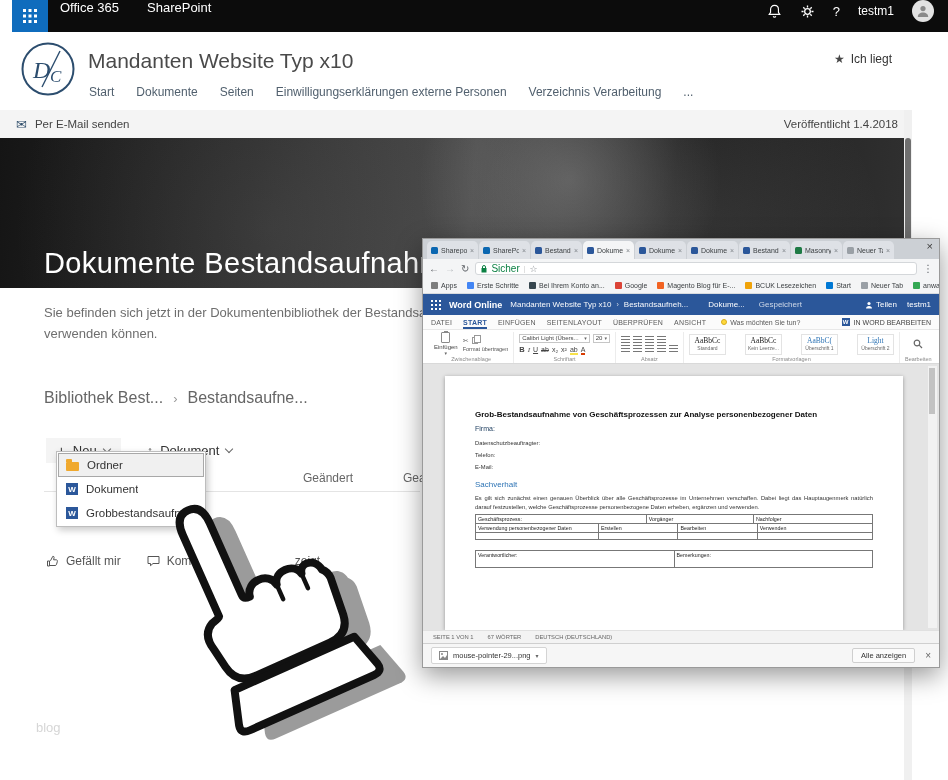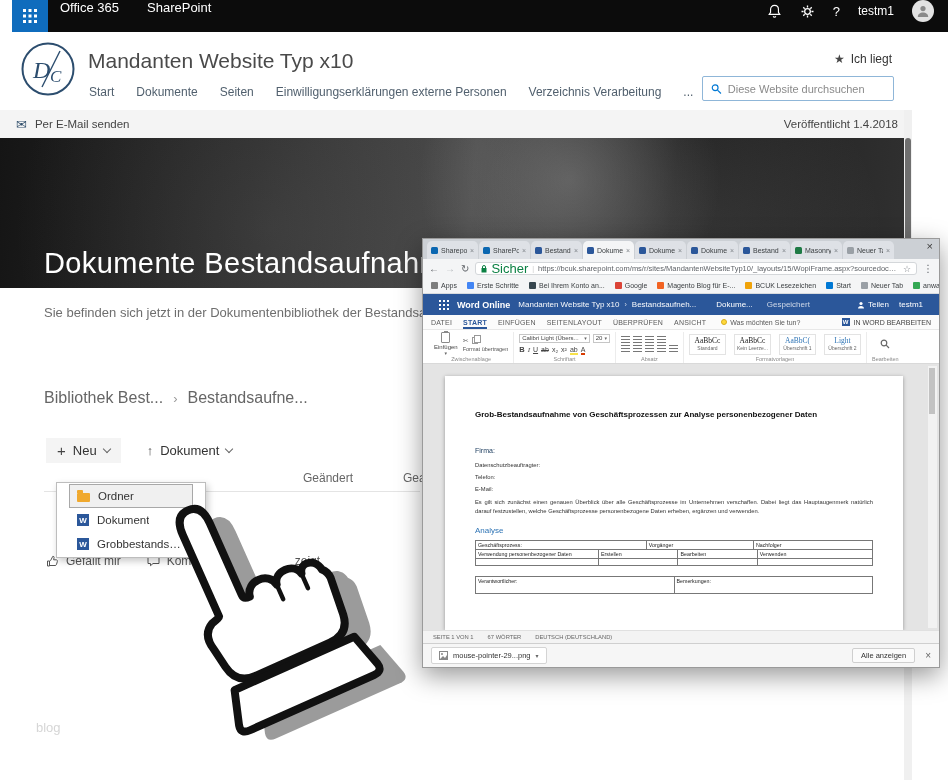--- a/index.html
+++ b/index.html
@@ -57,21 +57,21 @@
   .btn-up{display:flex;align-items:center;gap:7px;padding:5px 6px;font-size:13px;color:#333}
   .plus-ic{font-size:15px;color:#444;line-height:10px}
   .uparrow-ic{font-size:13px;color:#444}
   .chev{width:6px;height:6px;border-right:1.4px solid #666;border-bottom:1.4px solid #666;transform:rotate(45deg);margin-top:-3px}
 
   .lh-mod{position:absolute;left:303px;top:471px;font-size:12px;color:#666}
   .lh-mod2{position:absolute;left:403px;top:471px;font-size:12px;color:#666}
   .lh-line{position:absolute;left:44px;top:491px;width:376px;height:1px;background:#e4e4e4}
 
   
-  .menu{position:absolute;left:56px;top:482px;width:150px;background:#fff;border:1px solid #bdbdbd;box-shadow:2px 3px 7px rgba(0,0,0,.22);z-index:4;padding:1px 12px}
+  .menu{position:absolute;left:56px;top:451px;width:150px;background:#fff;border:1px solid #bdbdbd;box-shadow:2px 3px 7px rgba(0,0,0,.22);z-index:4;padding:1px 1px}
   .mi{display:flex;align-items:center;gap:8px;height:24px;padding:0 8px;font-size:11.5px;color:#333;white-space:nowrap;overflow:hidden}
   .mi.first{background:#f0f0f0;outline:1px solid #a8a8a8;outline-offset:-1px}
   .folder-ic{width:13px;height:9px;background:#f0a92e;border-radius:1px;position:relative;flex:none;margin-top:2px}
   .folder-ic::before{content:"";position:absolute;left:0;top:-3px;width:6px;height:3px;background:#f0a92e;border-radius:1px 1px 0 0}
   .word-ic{width:12px;height:12px;background:#2b579a;color:#fff;font-size:8px;font-weight:bold;display:flex;align-items:center;justify-content:center;flex:none}
   .mi .lbl{overflow:hidden;text-overflow:ellipsis}
 
   
   .social{position:absolute;left:46px;top:554px;display:flex;align-items:center;gap:26px;font-size:12px;color:#555}
   .soc-item{display:flex;align-items:center;gap:7px}
@@ -98,40 +98,40 @@
   .tabstrip div:nth-of-type(8) .fav{background:#1e7a45}
   .tabstrip div:nth-of-type(9) .fav{background:#9aa0a6}
   .tab .tl{font-size:7px;color:#3c4043;white-space:nowrap;overflow:hidden;flex:1}
   .tab .tx{font-size:7px;color:#80868b;flex:none}
   .win-close{position:absolute;right:6px;top:2px;font-size:11px;color:#3c3c3c;line-height:1}
 
   .addrbar{height:19px;background:#f4f5f6;display:flex;align-items:center;padding:0 6px;gap:6px;flex:none}
   .nav-ic{font-size:10px;color:#5f6368;line-height:1}
   .nav-ic.fwd{color:#b6babe}
   .omni{flex:1;height:13px;background:#fff;border:1px solid #d4d7da;border-radius:3px;display:flex;align-items:center;padding:0 5px;gap:4px;min-width:0}
-  .sec{font-size:13px;color:#0b8043;flex:none}
+  .sec{font-size:10px;color:#0b8043;flex:none}
   .osep{color:#ccc;font-size:7px;flex:none}
   .url{font-size:7.5px;color:#5f6368;white-space:nowrap;overflow:hidden;text-overflow:ellipsis;flex:1}
   .ostar{font-size:9px;color:#80868b;flex:none}
   .menu3{font-size:10px;color:#5f6368}
 
   .bmbar{height:16px;background:#f4f5f6;border-bottom:1px solid #d8dbde;display:flex;align-items:center;gap:10px;padding:0 8px;overflow:hidden;flex:none}
   .bm{display:flex;align-items:center;gap:3px;font-size:7px;color:#3c4043;white-space:nowrap;flex:none}
   .bmi{width:7px;height:7px;border-radius:1px;flex:none;background:#9aa0a6}
   .bmbar div:nth-of-type(1) .bmi{background:#7d7d7d}
   .bmbar div:nth-of-type(2) .bmi{background:#4285f4}
   .bmbar div:nth-of-type(3) .bmi{background:#37474f}
   .bmbar div:nth-of-type(4) .bmi{background:#db4437}
   .bmbar div:nth-of-type(5) .bmi{background:#f26322}
   .bmbar div:nth-of-type(6) .bmi{background:#f0a30a}
   .bmbar div:nth-of-type(7) .bmi{background:#0078d4}
   .bmbar div:nth-of-type(8) .bmi{background:#9aa0a6}
   .bmbar div:nth-of-type(9) .bmi{background:#34a853}
 
-  .wordbar{height:21px;background:#2b579a;display:flex;align-items:center;padding:0 16px;gap:8px;color:#fff;flex:none}
+  .wordbar{height:21px;background:#2b579a;display:flex;align-items:center;padding:0 8px;gap:8px;color:#fff;flex:none}
   .wapp{font-size:9px;font-weight:bold;white-space:nowrap}
   .wcrumb{font-size:8px;display:flex;gap:5px;align-items:center;white-space:nowrap;opacity:.97}
   .wcrumb .wsep{font-size:7px;opacity:.8}
   .wdoc{font-size:8px;margin-left:12px;white-space:nowrap}
   .wsaved{font-size:8px;opacity:.75;margin-left:6px;white-space:nowrap}
   .wright{margin-left:auto;display:flex;gap:10px;align-items:center;font-size:8px}
   .wshare{display:flex;align-items:center;gap:3px}
 
   .ribtabs{height:15px;background:#fbfbfb;display:flex;align-items:center;padding:0 8px;gap:11px;border-bottom:1px solid #e8e8e8;flex:none}
   .rtab{font-size:7px;color:#5a5a5a;letter-spacing:.2px;height:100%;display:flex;align-items:center}
@@ -157,31 +157,31 @@
   .ic-copy::after{content:"";position:absolute;left:1px;top:-3px;width:5px;height:6px;border:1px solid #999;background:#fff}
   .fmtp{font-size:5.5px;color:#555;white-space:nowrap}
   .fbox{height:9px;border:1px solid #c6c6c6;font-size:6px;color:#444;display:flex;align-items:center;padding:0 2px;gap:2px;background:#fff}
   .fname{width:60px;white-space:nowrap;overflow:hidden}
   .fmts{font-size:7px;color:#444;align-items:baseline}
   .fmts b{font-size:7.5px}
   .fmts i{font-family:"Liberation Serif",serif}
   .hl{border-bottom:2px solid #f7e14a;line-height:7px}
   .fc{border-bottom:2px solid #d83b01;line-height:7px}
   .ml{width:9px;height:7px;background:repeating-linear-gradient(to bottom,#777 0 1px,transparent 1px 3px)}
-  .chips{display:flex;gap:8px}
+  .chips{display:flex;gap:19px}
   .chip{width:37px;height:21px;border:1px solid #e3e3e3;display:flex;flex-direction:column;align-items:center;justify-content:center;background:#fff}
   .cprev{font-size:7.5px;color:#222;font-family:"Liberation Serif",serif;line-height:8px}
   .chip:nth-of-type(3) .cprev,.chip:nth-of-type(4) .cprev{color:#2e74b5}
   .cname{font-size:5px;color:#666;max-width:34px;white-space:nowrap;overflow:hidden;text-overflow:ellipsis}
 
   .docarea{flex:1;background:#e4e4e4;position:relative;overflow:hidden}
   .docpage{position:absolute;left:22px;top:12px;width:458px;bottom:0;background:#fff;box-shadow:0 1px 4px rgba(0,0,0,.35);padding:34px 30px 0 30px}
   .dscroll{position:absolute;right:2px;top:2px;width:9px;bottom:2px;background:#f2f2f2}
   .dthumb{position:absolute;left:1px;top:2px;width:6px;height:46px;background:#c2c2c2}
-  .dt{font-size:8px;font-weight:bold;color:#111;margin-bottom:28px;white-space:nowrap}
+  .dt{font-size:8px;font-weight:bold;color:#111;margin-bottom:6px;white-space:nowrap}
   .dfirma{font-size:7px;color:#1f3f60;margin-bottom:8px}
   .dfield{font-size:5.8px;color:#333;margin-bottom:6px}
   .dh{font-size:8px;color:#2e74b5;margin:10px 0 5px}
   .dbody{font-size:5.8px;color:#333;line-height:9px;text-align:justify}
   .dtable{width:100%;border-collapse:collapse;margin-top:2px}
   .dtable td{border:1px solid #777;font-size:5.3px;color:#222;padding:1px 2px;height:7px;vertical-align:top}
   .dtable.join{margin-top:-1px}
   .t2 td{height:17px}
   .dgap{height:8px}
 
@@ -255,45 +255,39 @@
     <span>Dokumente</span>
     <span>Seiten</span>
     <span>Einwilligungserklärungen externe Personen</span>
     <span>Verzeichnis Verarbeitung</span>
     <span>...</span>
   </div>
   <div class="follow">
     <span class="star-ic">★</span>
     <span>Ich liegt</span>
   </div>
-  <div class="search">
-    <svg width="12" height="12" viewBox="0 0 12 12">
-        <circle cx="4.6" cy="4.6" r="3.2" fill="none" stroke="#0078d4" stroke-width="1.3"></circle>
-        <path d="M7.2 7.2 L11 11" stroke="#0078d4" stroke-width="1.3"></path>
-      </svg>
-    <input type="text" placeholder="Diese Website durchsuchen" style="">
-  </div>
 </div>
 
 <div class="mailbar">
   <span class="mail-ic">✉</span>
   <span>Per E-Mail senden</span>
   <span class="published">Veröffentlicht 1.4.2018</span>
 </div>
 
 <div class="hero">
   <div class="hero-title">Dokumente Bestandsaufnahme</div>
 </div>
 
 <div class="pscroll">
   <div class="pthumb"></div>
 </div>
 
 <div class="intro">
   <div class="l1">Sie befinden sich jetzt in der Dokumentenbibliothek der Bestandsaufnahmen</div>
+  <div>verwenden können.</div>
 </div>
 
 <div class="bc">
   <span>Bibliothek Best...</span>
   <span class="sep">›</span>
   <span>Bestandsaufne...</span>
 </div>
 
 <div class="tb">
   <div class="btn-neu">
@@ -416,21 +410,20 @@
     <span class="nav-ic">←</span>
     <span class="nav-ic fwd">→</span>
     <span class="nav-ic">↻</span>
     <div class="omni">
       <svg width="6" height="8" viewBox="0 0 6 8">
           <rect x="0.5" y="3" width="5" height="4.5" fill="#0b8043"></rect>
           <path d="M1.5 3V2a1.5 1.5 0 0 1 3 0v1" stroke="#0b8043" fill="none"></path>
         </svg>
       <span class="sec">Sicher</span>
       <span class="osep">|</span>
-      <span class="url">https://bcuk.sharepoint.com/ms/r/sites/MandantenWebsiteTyp10/_layouts/15/WopiFrame.aspx?sourcedoc=...</span>
       <span class="ostar">☆</span>
     </div>
     <span class="menu3">⋮</span>
   </div>
 
   <div class="bmbar">
     <div class="bm">
         <span class="bmi"></span>
         <span>Apps</span>
       </div>
@@ -622,22 +615,22 @@
     </div>
   </div>
 
   <div class="docarea">
     <div class="docpage">
       <div class="dt">Grob-Bestandsaufnahme von Geschäftsprozessen zur Analyse personenbezogener Daten</div>
       <div class="dfirma">Firma:</div>
       <div class="dfield">Datenschutzbeauftragter:</div>
       <div class="dfield">Telefon:</div>
       <div class="dfield">E-Mail:</div>
+      <div class="dh">Sachverhalt</div>
       <div class="dbody">Es gilt sich zunächst einen genauen Überblick über alle Geschäftsprozesse im Unternehmen verschaffen. Dabei liegt das Hauptaugenmerk natürlich darauf festzustellen, welche Geschäftsprozesse personenbezogene Daten erheben, ergänzen und verwenden.</div>
-      <div class="dh">Analyse</div>
       <table class="dtable">
           <tbody>
         <tr>
           <td style="width:43%">Geschäftsprozess:</td>
           <td style="width:27%">Vorgänger</td>
           <td style="width:30%">Nachfolger</td>
         </tr>
       </tbody>
         </table>
       <table class="dtable join">

